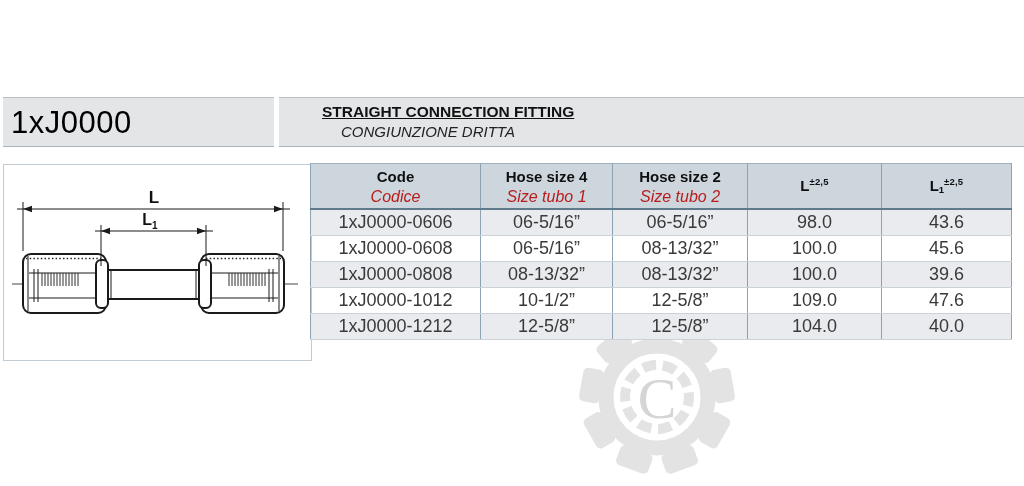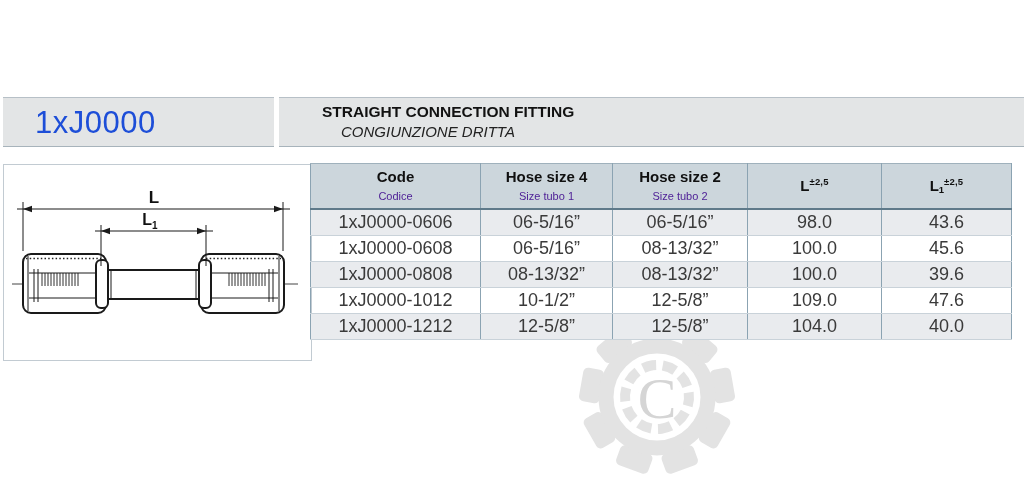--- a/index.html
+++ b/index.html
@@ -13,41 +13,41 @@
   
   .content{position:absolute;inset:0;z-index:1;}
   
   .band{
     position:absolute;top:97px;height:48px;background:#e3e5e6;
     border-top:1px solid #b7c0c7;border-bottom:1px solid #a7b3bb;
   }
   .band-left{left:3px;width:271px;display:flex;align-items:center;}
   .band-right{left:279px;width:745px;display:flex;flex-direction:column;justify-content:center;}
   .part-code{
-    font-size:31px;color:#1d4ed8;padding-left:32px;letter-spacing:.5px;line-height:1;
-  }
-  .title-en{font-size:15.5px;font-weight:bold;color:#111;padding-left:43px;line-height:1.3;}
+    font-size:31px;color:#000000;padding-left:8px;letter-spacing:.5px;line-height:1;
+  }
+  .title-en{font-size:15.5px;font-weight:bold;color:#111;padding-left:43px;line-height:1.3;text-decoration:underline;}
   .title-it{font-size:15px;font-style:italic;color:#222;padding-left:62px;line-height:1.3;}
   
   .drawing-panel{
     position:absolute;left:3px;top:164px;width:307px;height:195px;
     border:1px solid #c2cbd2;background:#fff;
   }
   
   table.specs{
     position:absolute;left:310px;top:163px;width:701px;
     border-collapse:collapse;table-layout:fixed;
   }
   table.specs th{
     background:#ccd6dc;border-left:1px solid #8ba3b2;border-right:1px solid #8ba3b2;
     border-top:1px solid #9fb1bc;border-bottom:2px solid #5f7a8a;
     height:44px;padding:0;vertical-align:middle;text-align:center;color:#101010;
   }
   .h-en{font-size:15px;font-weight:bold;line-height:20px;}
-  .h-it{font-size:11px;font-weight:normal;line-height:19px;color:#4c1d95;}
+  .h-it{font-size:16px;font-weight:normal;font-style:italic;line-height:19px;color:#b91c1c;}
   .tol{font-size:9.5px;font-weight:bold;vertical-align:super;letter-spacing:.2px;}
   .subn{font-size:9.5px;font-weight:bold;vertical-align:-2px;}
   table.specs td{
     height:25px;padding:0;text-align:center;font-size:18px;color:#3a3a3a;
     border-left:1px solid #8ba3b2;border-right:1px solid #8ba3b2;
     border-bottom:1px solid #c9d2d9;background:transparent;
   }
   table.specs tbody tr:nth-child(odd) td{background:#e9ebee;}
   td.hl{
     background:#e52228 !important;color:#4b4b4b;

